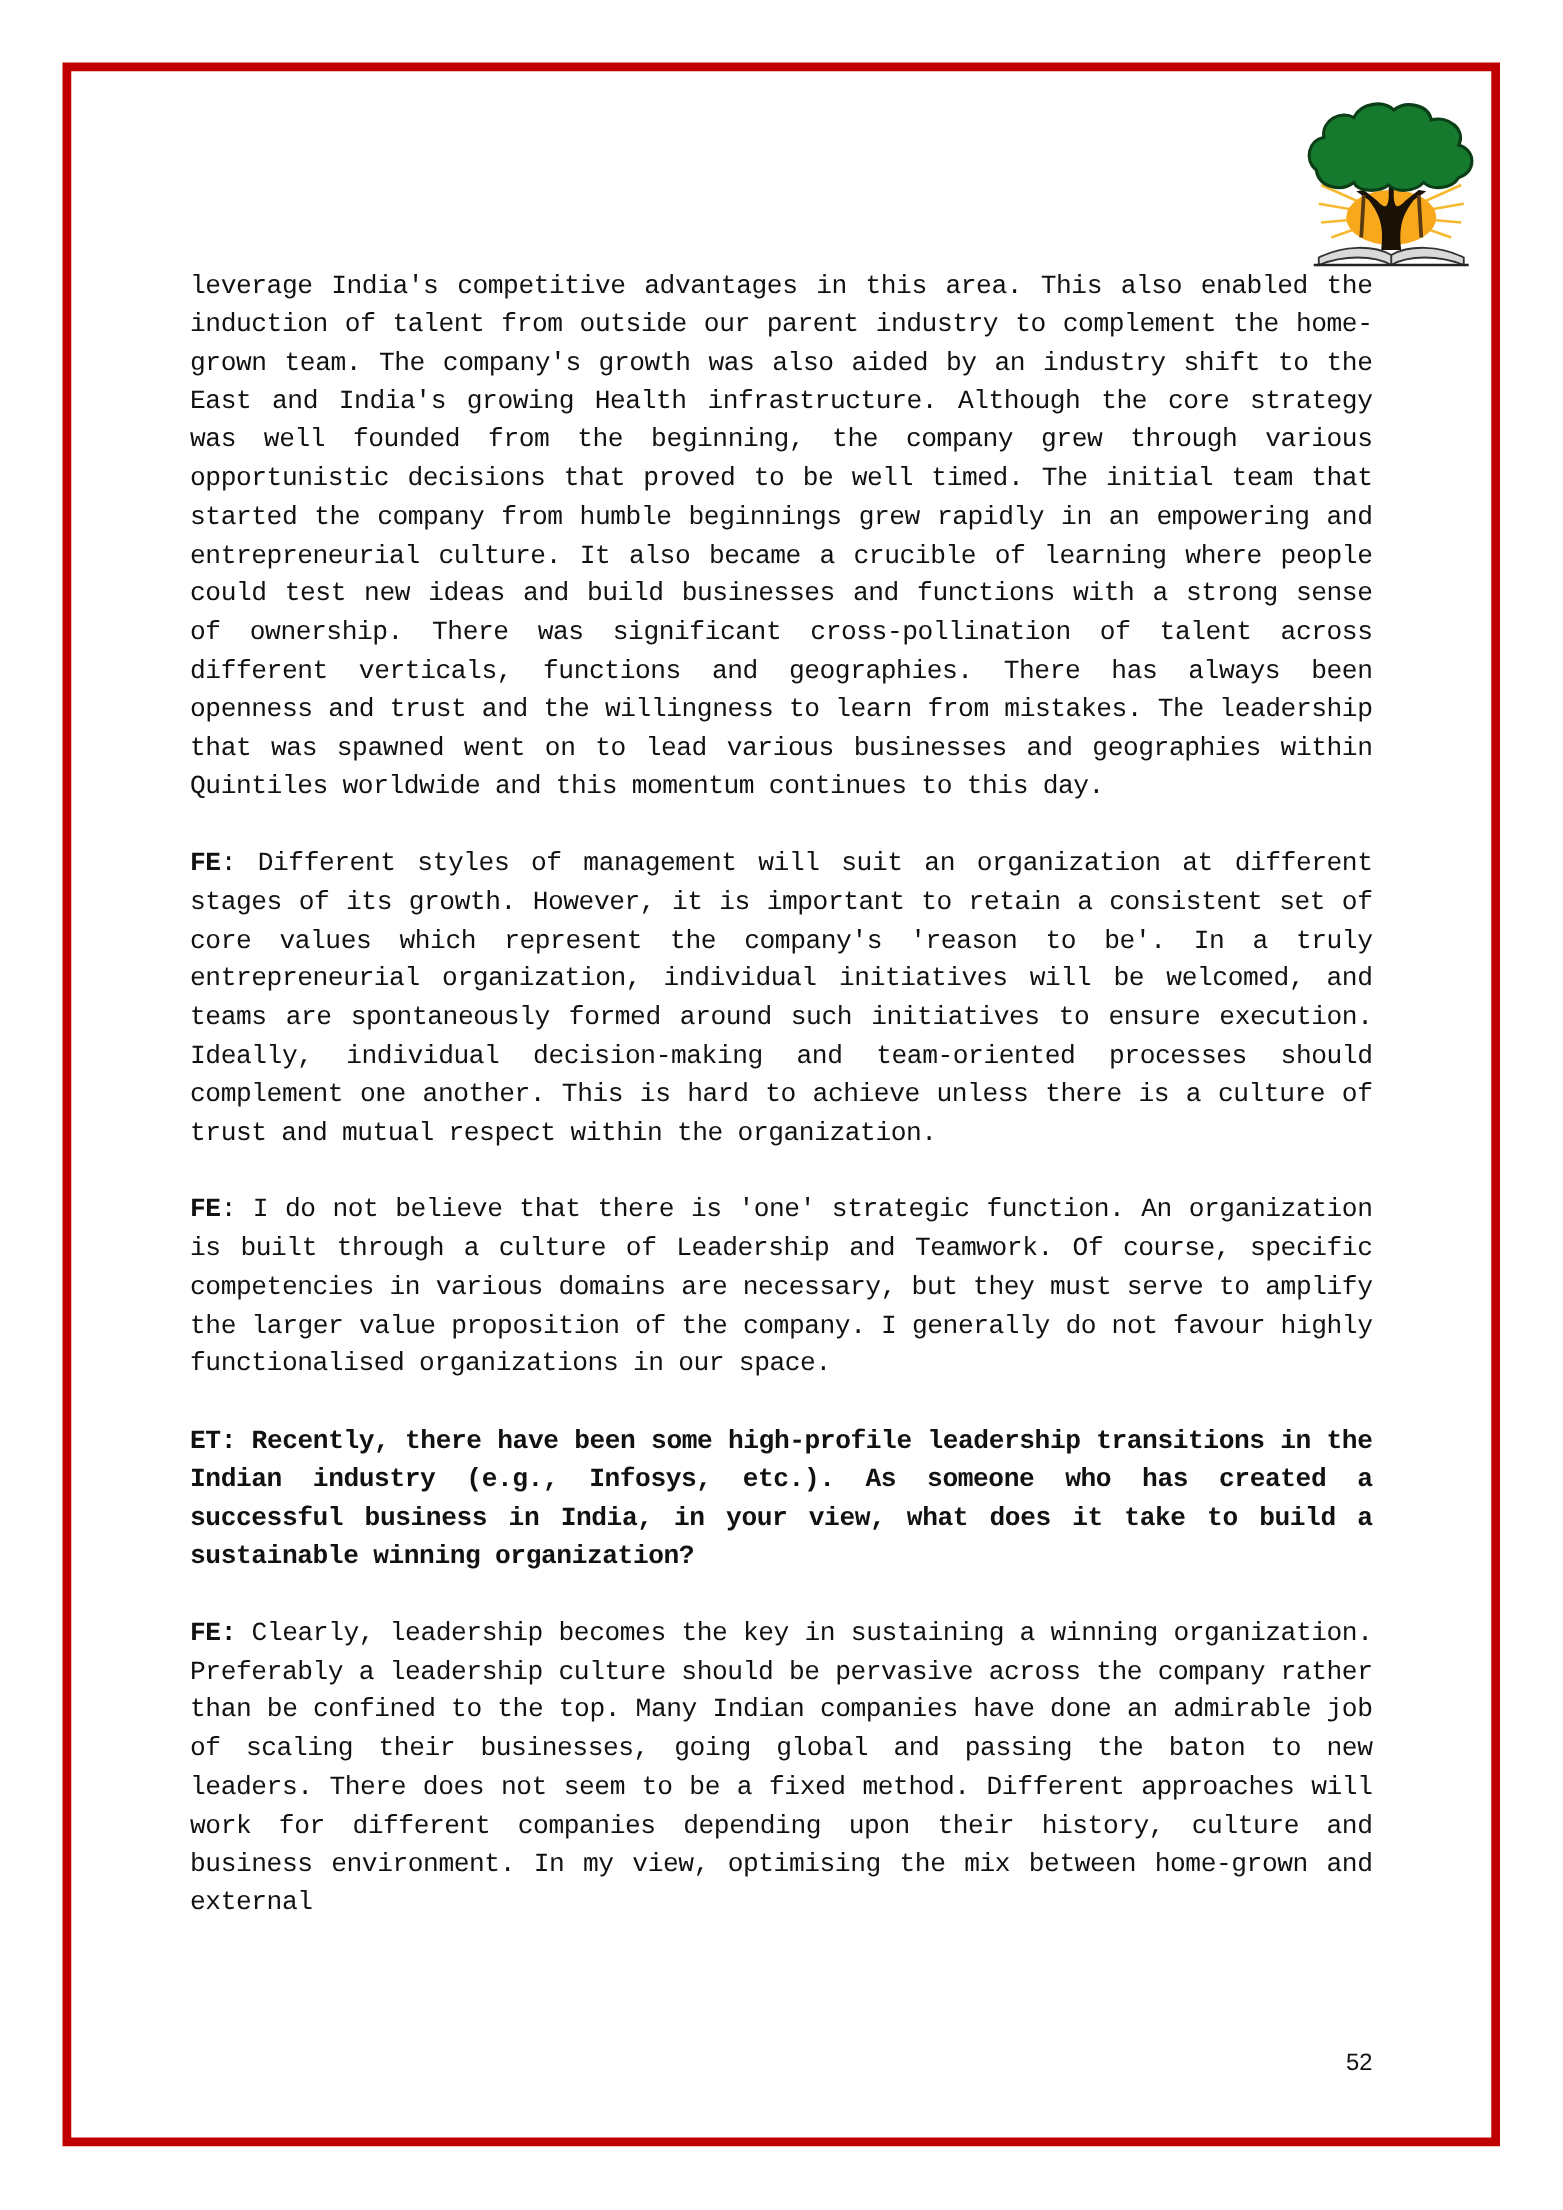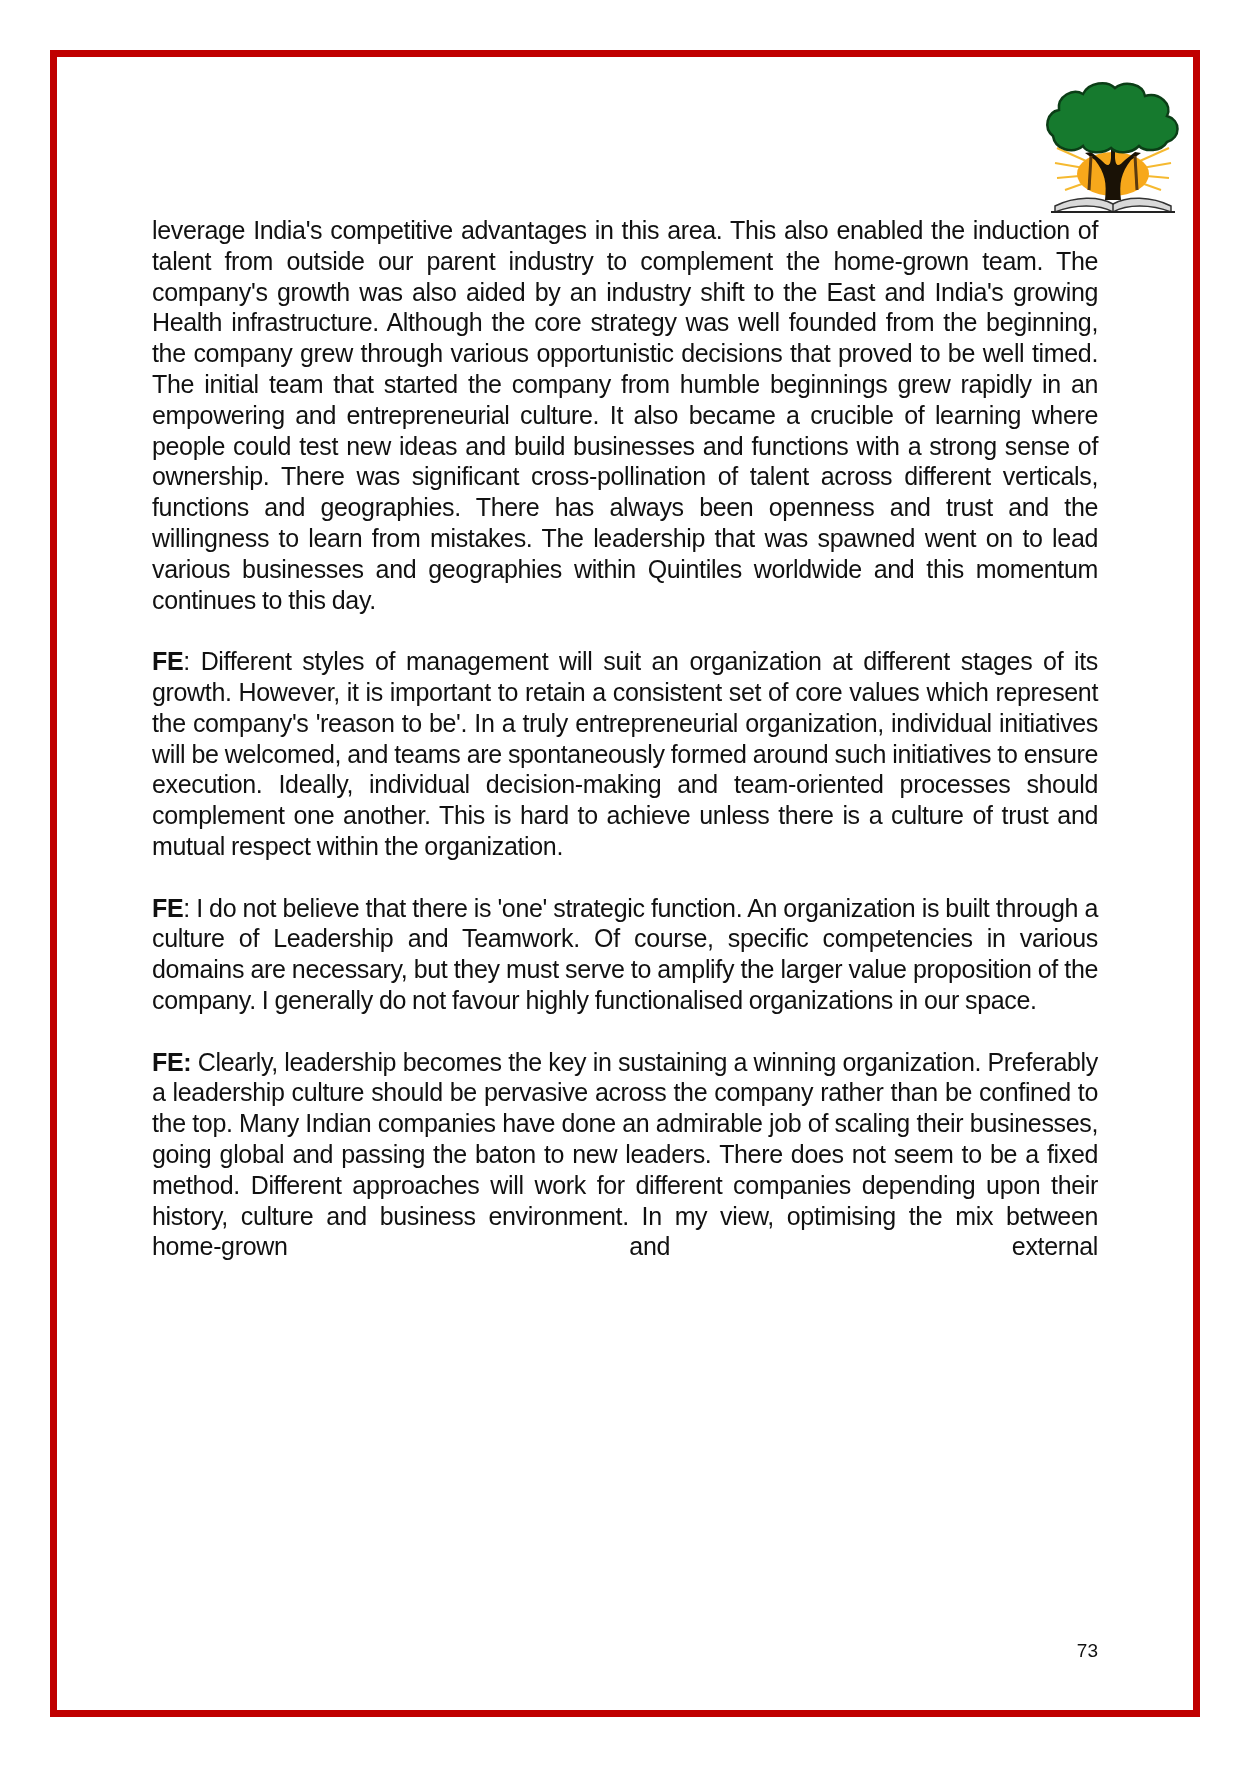--- a/index.html
+++ b/index.html
@@ -5,22 +5,22 @@
   html, body { margin: 0; padding: 0; background: #ffffff; }
   body { width: 1250px; height: 1768px; position: relative; overflow: hidden; }
   .page-frame {
     position: absolute; left: 50px; top: 50px;
     width: 1150px; height: 1667px; box-sizing: border-box;
     border: 7px solid #c00000;
   }
   .logo { position: absolute; left: 1035px; top: 78px; width: 156px; height: 136px; }
   .content {
     position: absolute; left: 152px; top: 215px; width: 946px;
-    font-family: Liberation Sans, sans-serif;
-    font-size: 25px; line-height: 30.8px; color: #111111;
+    font-family: Liberation Mono, monospace;
+    font-size: 21px; line-height: 30.8px; color: #111111;
     letter-spacing: -0.35px; word-spacing: -0.5px;
   }
   .content p { margin: 0 0 30.8px 0; text-align: justify; }
   .content p.last-line-justify { text-align-last: justify; }
   .q { font-weight: bold; }
   .speaker { font-weight: bold; }
   .page-number {
     position: absolute; left: 1040px; top: 1640px; width: 58px;
     text-align: right; font-family: "Liberation Sans", sans-serif;
     font-size: 19px; color: #111111;
@@ -64,19 +64,20 @@
 
   <p>
     <span class="speaker">FE</span><span>: </span><span>Different styles of management will suit an organization at different stages of its growth. However, it is important to retain a consistent set of core values which represent the company's 'reason to be'. In a truly entrepreneurial organization, individual initiatives will be welcomed, and teams are spontaneously formed around such initiatives to ensure execution. Ideally, individual decision-making and team-oriented processes should complement one another. This is hard to achieve unless there is a culture of trust and mutual respect within the organization.</span>
   </p>
 
 
   <p>
     <span class="speaker">FE</span><span>: </span><span>I do not believe that there is 'one' strategic function. An organization is built through a culture of Leadership and Teamwork. Of course, specific competencies in various domains are necessary, but they must serve to amplify the larger value proposition of the company. I generally do not favour highly functionalised organizations in our space.</span>
   </p>
 
+  <p class="q">ET: Recently, there have been some high-profile leadership transitions in the Indian industry (e.g., Infosys, etc.). As someone who has created a successful business in India, in your view, what does it take to build a sustainable winning organization?</p>
 
   <p class="last-line-justify">
     <span class="speaker">FE:</span><span> </span><span>Clearly, leadership becomes the key in sustaining a winning organization. Preferably a leadership culture should be pervasive across the company rather than be confined to the top. Many Indian companies have done an admirable job of scaling their businesses, going global and passing the baton to new leaders. There does not seem to be a fixed method. Different approaches will work for different companies depending upon their history, culture and business environment. In my view, optimising the mix between home-grown and external</span>
   </p>
 </div>
 
-<div class="page-number">73</div>
+<div class="page-number">52</div>
 
 </body></html>

